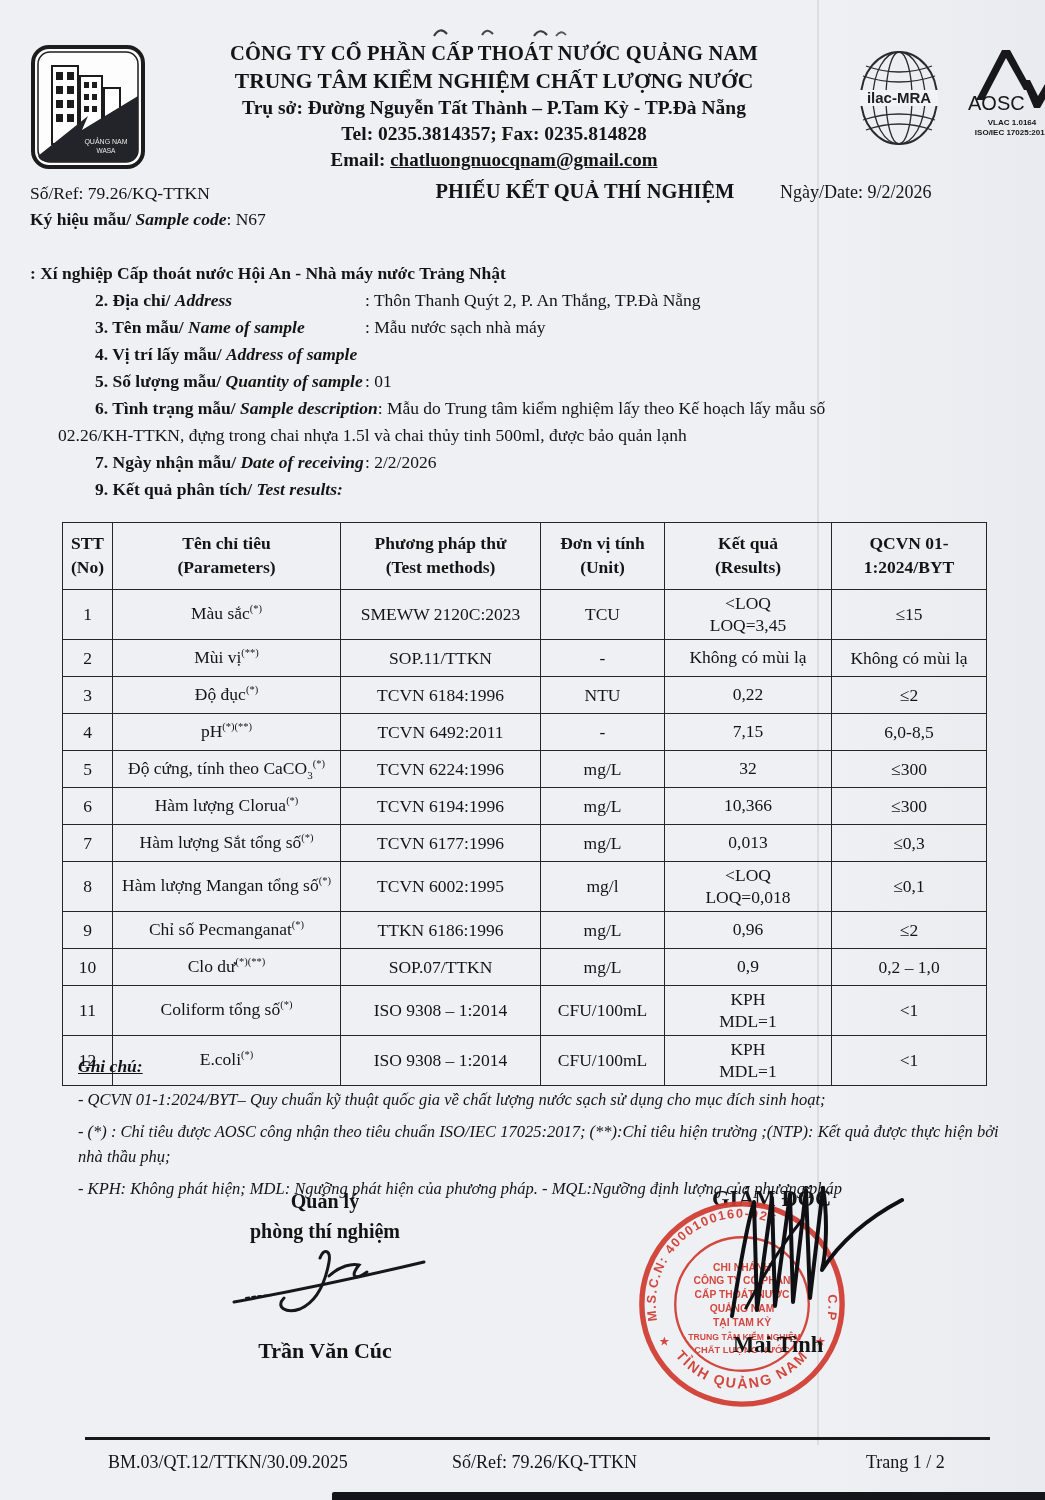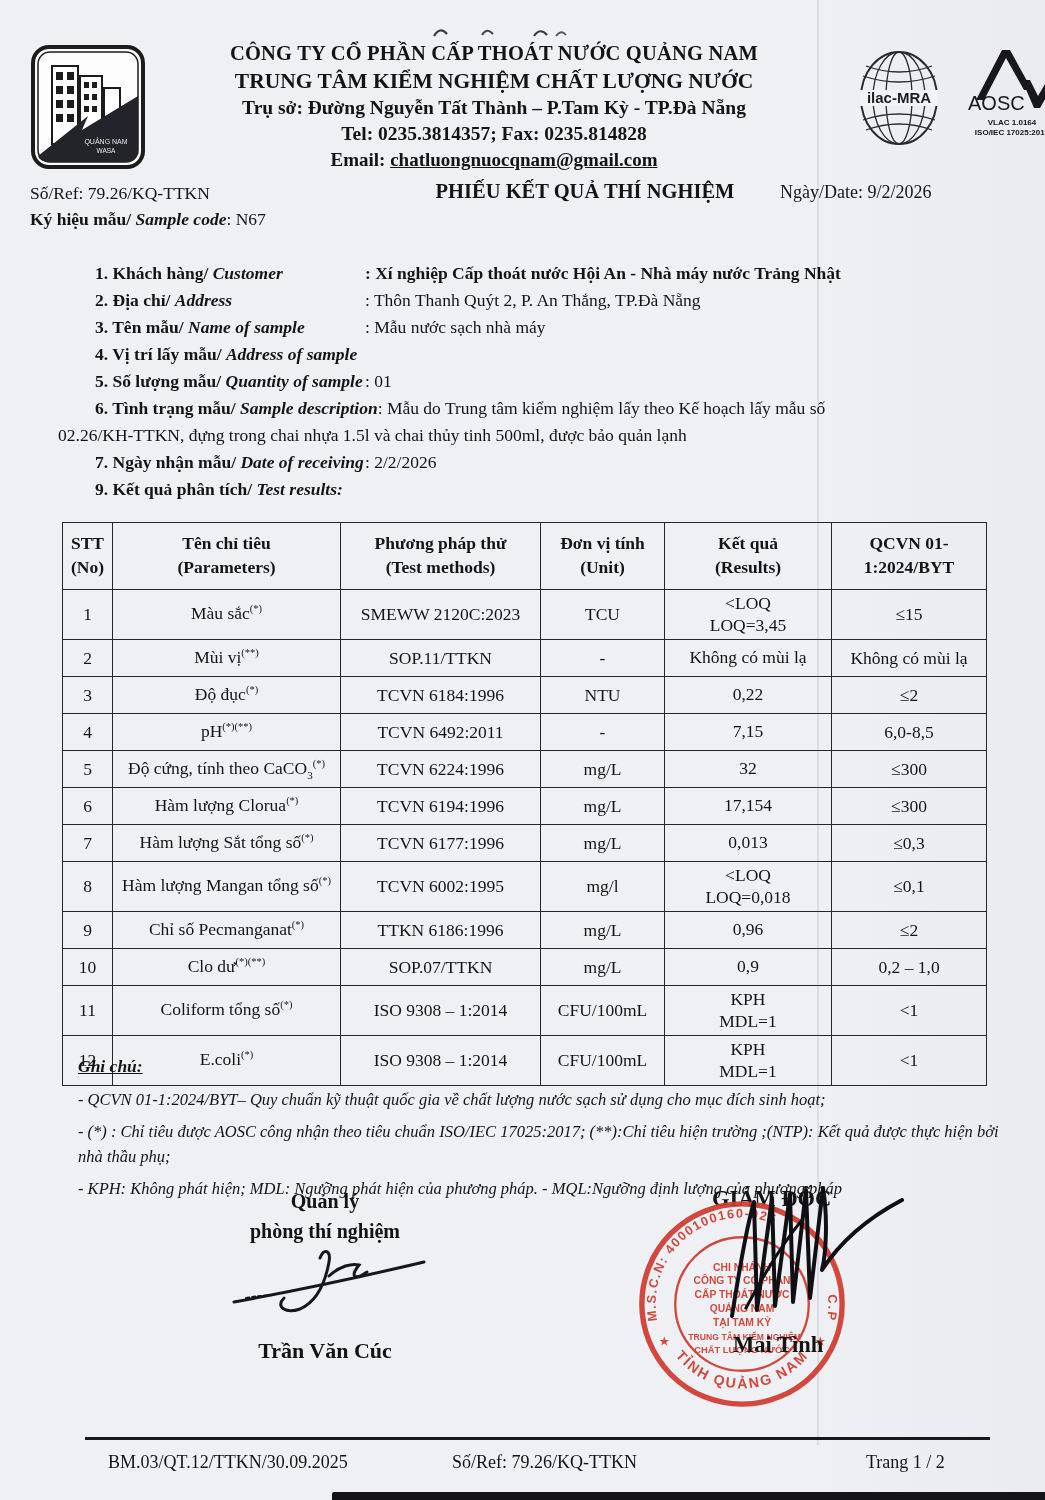--- a/index.html
+++ b/index.html
@@ -148,21 +148,20 @@
     <span class="b i">Sample code</span><span>: N67</span>
   </div>
 </div>
 <div class="abs meta-title">
   <div class="title-vi">PHIẾU KẾT QUẢ THÍ NGHIỆM</div>
 </div>
 <div class="abs meta-date">Ngày/Date: 9/2/2026</div>
 
 <div class="abs info">
   <div class="info-row">
-    <div class="info-label"><span>1.</span> <span>Khách hàng/</span> <span class="en">Customer</span></div>
     <div class="info-value bold-val">: Xí nghiệp Cấp thoát nước Hội An - Nhà máy nước Trảng Nhật</div>
   </div>
   <div class="info-row">
     <div class="info-label"><span>2.</span> <span>Địa chỉ/</span> <span class="en">Address</span></div>
     <div class="info-value">: Thôn Thanh Quýt 2, P. An Thắng, TP.Đà Nẵng</div>
   </div>
   <div class="info-row">
     <div class="info-label"><span>3.</span> <span>Tên mẫu/</span> <span class="en">Name of sample</span></div>
     <div class="info-value">: Mẫu nước sạch nhà máy</div>
   </div>
@@ -280,21 +279,21 @@
           <div></div>
         </td>
     <td>≤300</td>
   </tr>
   <tr class="rs">
     <td>6</td>
     <td><span>Hàm lượng Clorua</span><sub></sub><sup>(*)</sup></td>
     <td>TCVN 6194:1996</td>
     <td>mg/L</td>
     <td class="res2">
-          <div>17,154</div>
+          <div>10,366</div>
           <div></div>
         </td>
     <td>≤300</td>
   </tr>
   <tr class="rs">
     <td>7</td>
     <td><span>Hàm lượng Sắt tổng số</span><sub></sub><sup>(*)</sup></td>
     <td>TCVN 6177:1996</td>
     <td>mg/L</td>
     <td class="res2">

